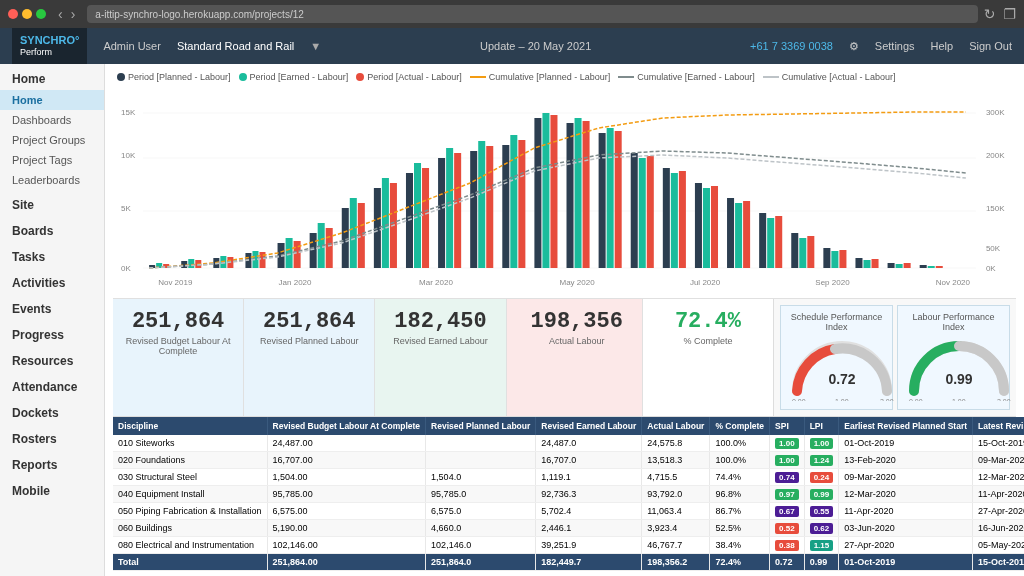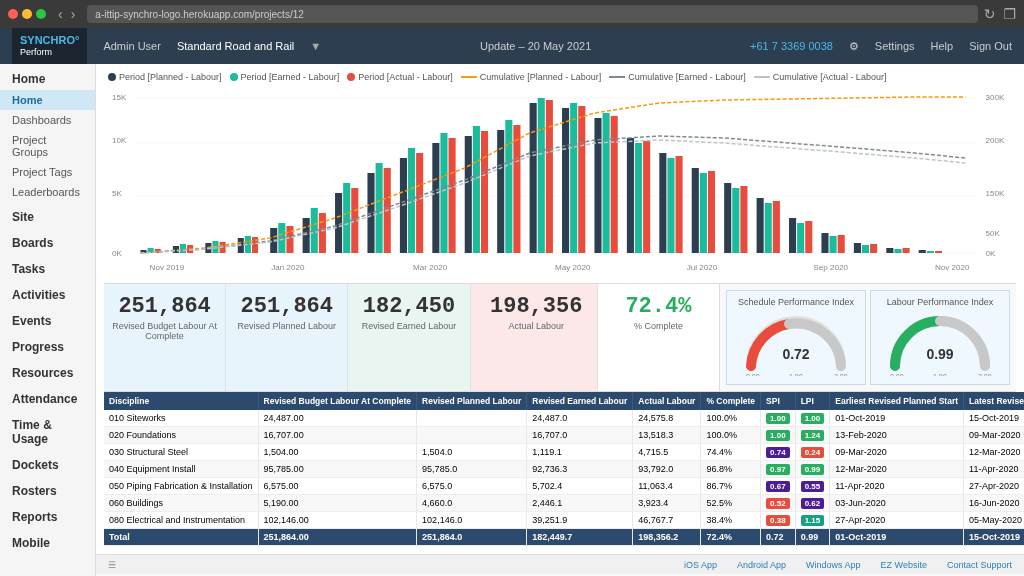--- a/index.html
+++ b/index.html
@@ -23,42 +23,42 @@
     
     .topbar { background: #2c3e50; height: 36px; display: flex; align-items: center; padding: 0 12px; gap: 16px; color: white; font-size: 11px; flex-shrink: 0; }
     .logo-area { display: flex; align-items: center; gap: 6px; background: #1a252f; padding: 2px 8px; height: 100%; }
     .logo-text { color: white; font-size: 9px; line-height: 1.2; }
     .logo-text .synchro { font-size: 11px; font-weight: bold; color: #4db8e8; }
 
     
     .main { display: flex; flex: 1; overflow: hidden; }
 
     
-    .sidebar { width: 96px; background: #f5f5f5; border-right: 1px solid #ddd; overflow-y: auto; flex-shrink: 0; }
+    .sidebar { width: 105px; background: #f5f5f5; border-right: 1px solid #ddd; overflow-y: auto; flex-shrink: 0; }
     .sidebar-section-label { font-size: 12px; font-weight: bold; color: #333; padding: 8px 12px 4px; }
     .sidebar-item { padding: 4px 12px; color: #555; cursor: pointer; font-size: 11px; }
     .sidebar-item.active { background: #d0e8f5; color: #1a6fa0; font-weight: bold; }
 
     
     .content { flex: 1; overflow-y: auto; background: #f9f9f9; }
 
     
     .chart-section { background: white; padding: 8px; margin: 0; }
-    .chart-legend { display: flex; flex-wrap: wrap; gap: 8px; font-size: 9px; color: #555; margin-bottom: 6px; padding: 0 4px; }
+    .chart-legend { display: flex; flex-wrap: wrap; gap: 8px; font-size: 9px; color: #555; margin-bottom: 21px; padding: 0 4px; }
     .legend-item { display: flex; align-items: center; gap: 3px; }
     .legend-dot { width: 8px; height: 8px; border-radius: 50%; }
     .legend-dash { width: 16px; height: 2px; }
     .kpi-item { flex: 1; text-align: center; padding: 10px 8px; border-right: 1px solid #e0e0e0; }
     .kpi-item:last-child { border-right: none; }
     .kpi-value { font-size: 22px; font-weight: bold; color: #333; font-family: Liberation Mono, monospace; }
     .kpi-label { font-size: 9px; color: #666; margin-top: 2px; }
     .kpi-item.blue-bg { background: #e8f4fc; }
     .kpi-item.teal-bg { background: #e8f5f0; }
     .kpi-item.pink-bg { background: #fce8e8; padding-left: 13px; }
-    .gauge-box { background: #f0f8ff; border: 1px solid #c8dce8; padding: 6px; text-align: center; width: 140px; }
+    .gauge-box { background: #f0f8ff; border: 1px solid #c8dce8; padding: 6px; text-align: center; width: 113px; }
     .gauge-title { font-size: 9px; color: #555; margin-bottom: 4px; }
 
     
     .table-section { background: white; border-top: 1px solid #ddd; }
     .data-table { width: 100%; border-collapse: collapse; font-size: 9px; }
     .data-table th { background: #2c4a6e; color: white; padding: 4px 5px; text-align: left; font-size: 8.5px; border-right: 1px solid #3a5a7e; white-space: nowrap; }
     .data-table td { padding: 3px 5px; border-bottom: 1px solid #eee; border-right: 1px solid #e8e8e8; white-space: nowrap; }
     .data-table tr:nth-child(even) td { background: #f8f8f8; }
     .data-table tr.total-row td { background: #2c4a6e; color: white; font-weight: bold; }
     .badge { padding: 1px 4px; border-radius: 2px; font-size: 8px; font-weight: bold; color: white; text-align: center; }
@@ -128,21 +128,20 @@
         <div class="sidebar-item">Leaderboards</div>
       </div>
       <div class="sidebar-section-label">Site</div>
       <div class="sidebar-section-label">Boards</div>
       <div class="sidebar-section-label">Tasks</div>
       <div class="sidebar-section-label">Activities</div>
       <div class="sidebar-section-label">Events</div>
       <div class="sidebar-section-label">Progress</div>
       <div class="sidebar-section-label">Resources</div>
       <div class="sidebar-section-label">Attendance</div>
-      <div class="sidebar-section-label">Time &amp; Usage</div>
       <div class="sidebar-section-label">Dockets</div>
       <div class="sidebar-section-label">Rosters</div>
       <div class="sidebar-section-label">Reports</div>
       <div class="sidebar-section-label">Mobile</div>
     </div>
 
     <div class="content">
 
       <div class="chart-section">
         <div class="chart-legend">

